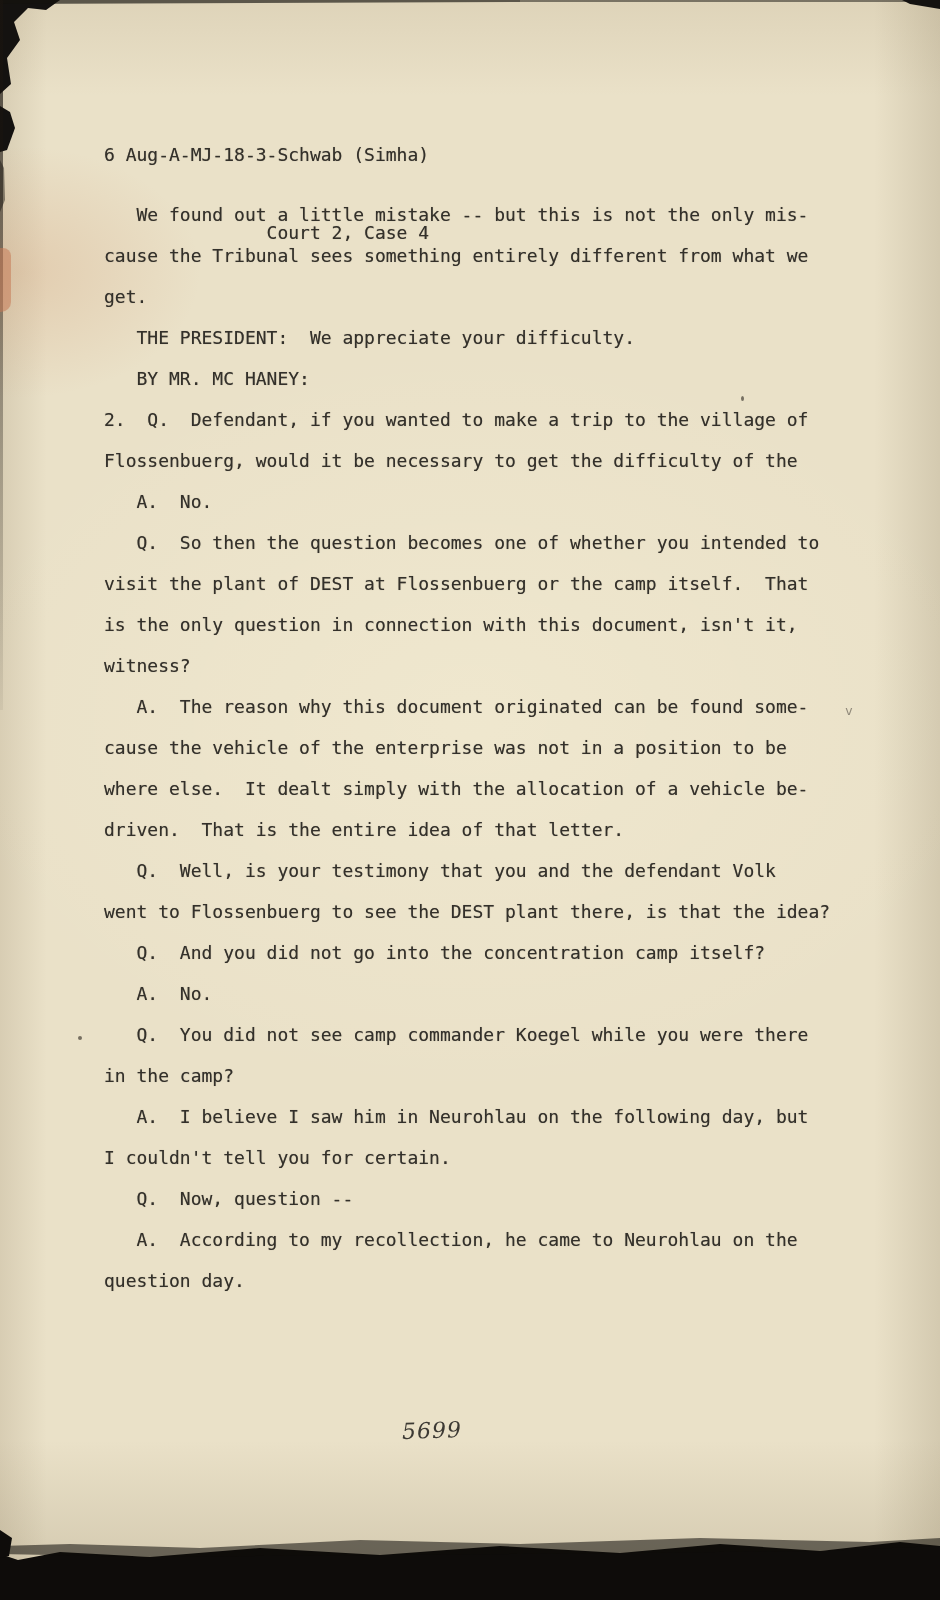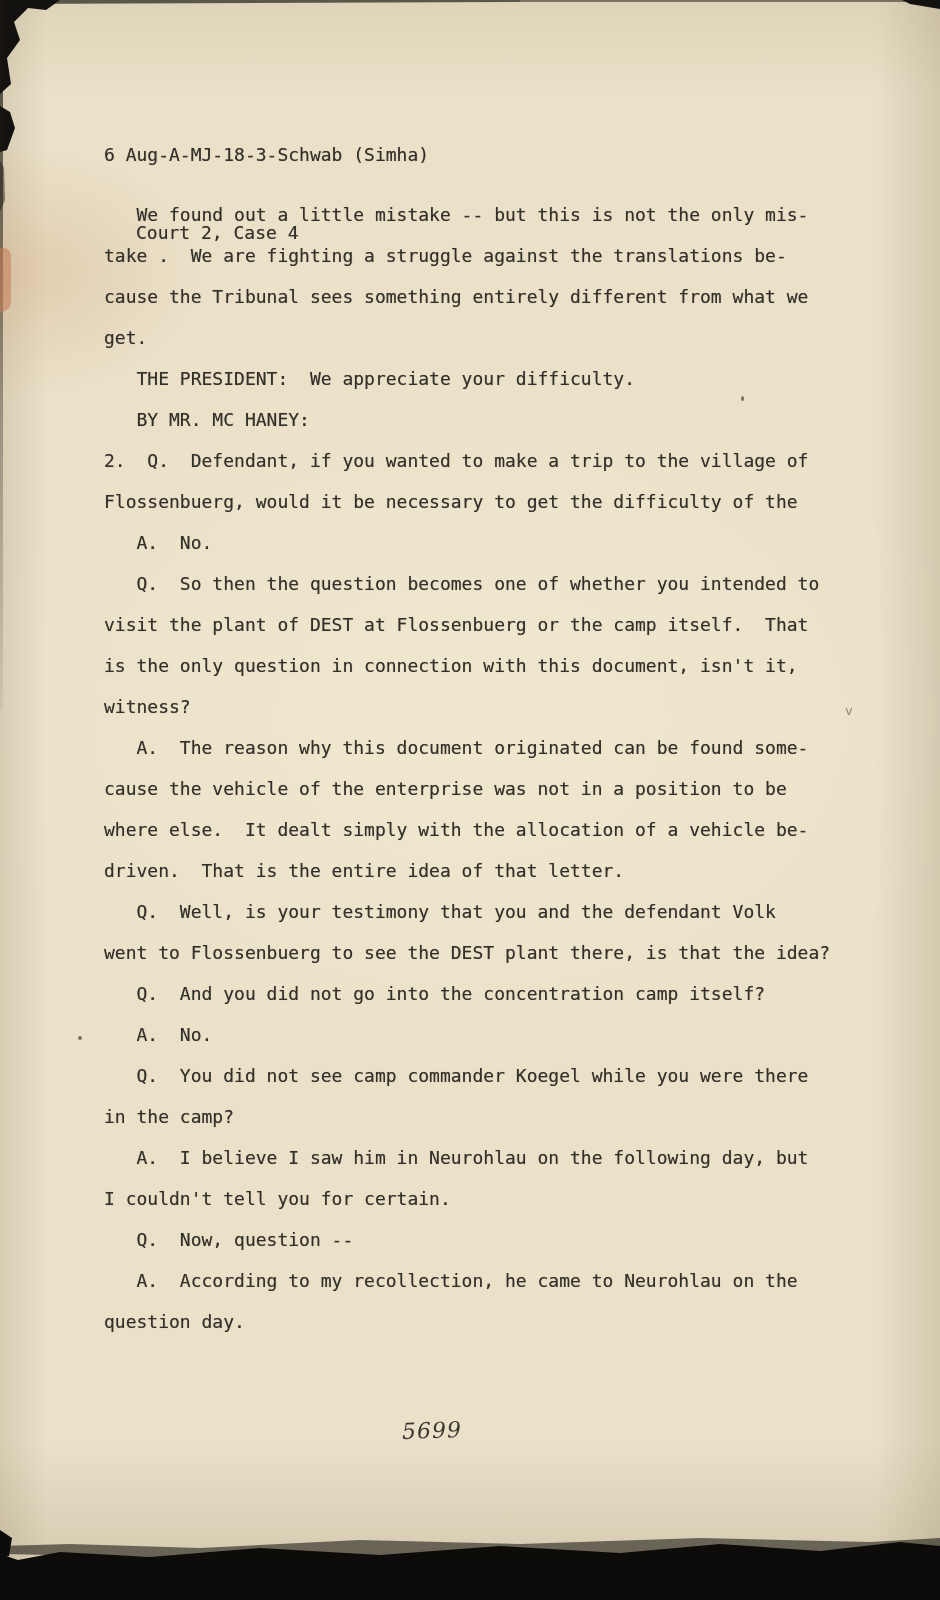--- a/index.html
+++ b/index.html
@@ -43,20 +43,21 @@
     background: rgba(198,122,86,0.55);
   }
   .header {
     position: absolute;
     left: 104px;
     top: 90px;
     font-size: 18px;
     line-height: 26px;
     white-space: pre;
     text-shadow: 0 0.4px 0.7px rgba(51,48,42,0.5);
+    text-align: right;
   }
   .header .h2 {
     margin-left: 32px;
   }
   .body-text {
     position: absolute;
     left: 104px;
     top: 194px;
     width: 800px;
     font-size: 18px;
@@ -110,21 +111,20 @@
   <div class="left-edge-line"></div>
   <div class="left-stain"></div>
 
   <div class="header">
     <div class="h1">6 Aug-A-MJ-18-3-Schwab (Simha)</div>
     <div class="h2">Court 2, Case 4</div>
   </div>
 
   <div class="body-text">
       <div class="t-line">   We found out a little mistake -- but this is not the only mis-</div>
-      <div class="t-line">take .  We are fighting a struggle against the translations be-</div>
       <div class="t-line">cause the Tribunal sees something entirely different from what we</div>
       <div class="t-line">get.</div>
       <div class="t-line">   THE PRESIDENT:  We appreciate your difficulty.</div>
       <div class="t-line">   BY MR. MC HANEY:</div>
       <div class="t-line">2.  Q.  Defendant, if you wanted to make a trip to the village of</div>
       <div class="t-line">Flossenbuerg, would it be necessary to get the difficulty of the</div>
       <div class="t-line">   A.  No.</div>
       <div class="t-line">   Q.  So then the question becomes one of whether you intended to</div>
       <div class="t-line">visit the plant of DEST at Flossenbuerg or the camp itself.  That</div>
       <div class="t-line">is the only question in connection with this document, isn't it,</div>

